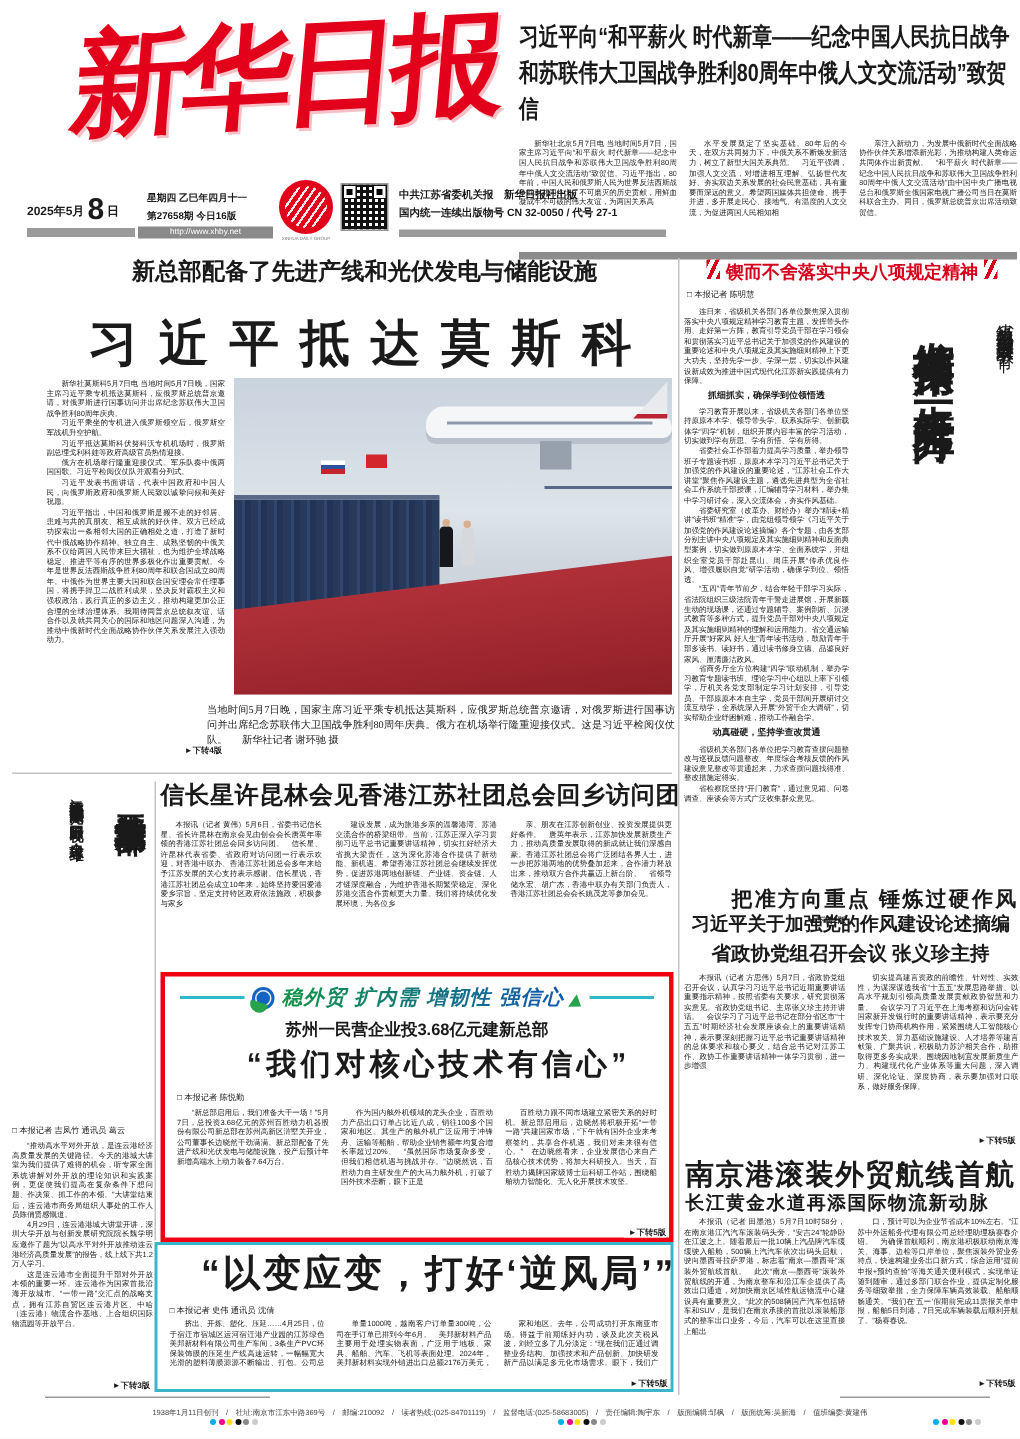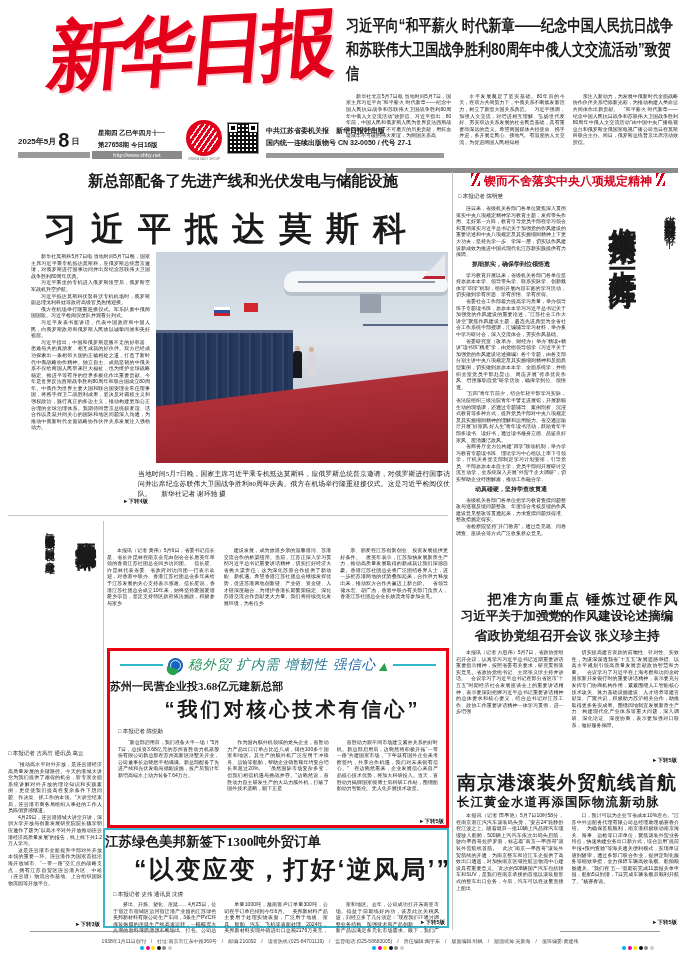--- a/index.html
+++ b/index.html
@@ -40,21 +40,21 @@
     repeating-linear-gradient(90deg,#111 0 2px,#fff 2px 4px); outline:1px solid #999; }
   .d-qr::before, .d-qr::after { content:""; position:absolute; width:8px; height:8px;
     background:#000; box-shadow:inset 0 0 0 2px #fff, inset 0 0 0 3px #000; }
   .d-qr::before { left:1px; top:1px; } .d-qr::after { right:1px; top:1px; }
   .d-pub { position:absolute; left:248px; top:5px; width:178px; font-size:7px; font-weight:bold; line-height:1.75; white-space:nowrap; }
   .d-pubbar { position:absolute; left:248px; top:33px; width:178px; height:5px; background:#9a9a9a; }
 
   
   .kick1 { left:30px; top:171px; width:420px; font-size:15.5px; font-weight:bold; padding-left:58px; }
   .kick2 { left:30px; top:190px; width:420px; font-size:15.5px; font-weight:bold; padding-left:28px; }
-  .lead-h { left:30px; top:207px; width:420px; text-align:left; font-size:33px; font-weight:bold;
+  .lead-h { left:30px; top:207px; width:420px; text-align:center; font-size:33px; font-weight:bold;
     letter-spacing:14px; text-indent:14px; white-space:nowrap; }
   .lead-body { left:31px; top:253px; width:119px; height:252px; font-size:5px; line-height:1.32;
     overflow:hidden; }
   .cont-abs { position:absolute; right:2px; bottom:0; background:#fff; font-weight:bold;
     font-size:5.5px; padding-left:3px; }
   .photo { left:156px; top:252px; width:292px; height:211px; overflow:hidden;
     background:linear-gradient(180deg,#c9d3de 0%,#dde4ea 42%,#cfd6dd 58%,#c3ccd4 100%); }
   .ph-plane { position:absolute; left:44%; top:9%; width:56%; height:12%; background:#f4f6f8;
     border-radius:12px 16px 6px 6px; box-shadow:inset 0 -4px 0 #b9c2cc; }
   .ph-plane::before { content:""; position:absolute; left:8%; top:40%; width:84%; height:2px; background:#8d99ab; }
@@ -104,26 +104,26 @@
   .m-cols .col, .box-cols .col { flex:1; font-size:5px; line-height:1.32; overflow:hidden; }
 
   .red-box { left:107px; top:648px; width:342px; height:180px; border:3px solid #ef0013; background:#fff; }
   .banner-row { display:flex; align-items:center; gap:5px; margin:5px 10px 0 10px; }
   .b-line { flex:1; height:2px; background:#31b8cb; }
   .b-logo { width:15px; height:15px; border-radius:50%; background:#1565c0; position:relative; flex:none; }
   .b-logo::before { content:""; position:absolute; inset:2px; border-radius:50%;
     border:1px solid rgba(255,255,255,.9); }
   .b-logo::after { content:""; position:absolute; left:-2px; bottom:-2px; width:12px; height:7px;
     background:#27a44b; border-radius:0 0 8px 8px; transform:rotate(18deg); }
-  .b-text { font-size:13.5px; font-weight:normal; font-style:italic; letter-spacing:1px;
+  .b-text { font-size:13.5px; font-weight:bold; font-style:italic; letter-spacing:1px;
     background:linear-gradient(90deg,#159447,#1258b0); -webkit-background-clip:text;
     background-clip:text; color:transparent; white-space:nowrap; }
   .b-arrow { width:0; height:0; border-left:7px solid #27a44b; border-top:5px solid transparent;
     border-bottom:5px solid transparent; transform:rotate(35deg); margin-top:8px; flex:none; }
-  .box-kicker { font-family:Liberation Serif, serif;
+  .box-kicker { text-align:center; font-family:Liberation Sans, sans-serif;
     font-weight:bold; font-size:11px; margin-top:5px; }
   .box-head { text-align:center; font-size:20px; font-weight:bold; letter-spacing:3px; margin-top:2px; white-space:nowrap;padding-left:29px; }
   .box-byline { font-size:5.5px; margin:5px 0 0 8px; }
   .box-cols { display:flex; gap:8px; margin:4px 8px 0 8px; height:76px; overflow:hidden; }
 
   .cyan-box { left:103px; top:828px; width:346px; height:100px; border:2px solid #3ab5c9; background:#fff; }
   .cyan-box .box-kicker { font-size:13.5px; margin-top:3px; }
   .cyan-box .box-head { font-size:25px; letter-spacing:2px; }
   .cyan-box .box-cols { height:33px; margin-top:3px; }
 
@@ -241,20 +241,21 @@
     <span class="lv-sub">连云港不断强化干部开放眼光、国际视野、全球思维</span>
   </div>
   <div class="abs l-byline">□ 本报记者 吉凤竹 通讯员 葛云</div>
   <div class="abs l-body">
     <p>“推动高水平对外开放，是连云港经济高质量发展的关键路径。今天的港城大讲堂为我们提供了难得的机会，听专家全面系统讲解对外开放的理论知识和实践案例，更促使我们提高在复杂条件下想问题、作决策、抓工作的本领。”大讲堂结束后，连云港市商务局组织人事处的工作人员陈俏贤感慨道。</p>
     <p>4月29日，连云港港城大讲堂开讲，深圳大学开放与创新发展研究院院长魏学明应邀作了题为“以高水平对外开放推动连云港经济高质量发展”的报告，线上线下共1.2万人学习。</p>
     <p>这是连云港市全面提升干部对外开放本领的重要一环。连云港作为国家首批沿海开放城市、“一带一路”交汇点的战略支点，拥有江苏自贸区连云港片区、中哈（连云港）物流合作基地、上合组织国际物流园等开放平台。</p>
     <span class="cont-abs">►下转3版</span>
   </div>
 
+  <div class="abs m-head">信长星许昆林会见香港江苏社团总会回乡访问团</div>
   <div class="abs m-cols">
     <div class="col">
         <p>本报讯（记者 黄伟）5月6日，省委书记信长星、省长许昆林在南京会见由创会会长唐英年率领的香港江苏社团总会回乡访问团。　信长星、许昆林代表省委、省政府对访问团一行表示欢迎，对香港中联办、香港江苏社团总会多年来给予江苏发展的关心支持表示感谢。信长星说，香港江苏社团总会成立10年来，始终坚持爱国爱港爱乡宗旨，坚定支持特区政府依法施政，积极参与家乡</p>
       </div>
     <div class="col">
         <p>建设发展，成为旅港乡亲的温馨港湾、苏港交流合作的桥梁纽带。当前，江苏正深入学习贯彻习近平总书记重要讲话精神，切实扛好经济大省挑大梁责任，这为深化苏港合作提供了新动能、新机遇。希望香港江苏社团总会继续发挥优势，促进苏港两地创新链、产业链、资金链、人才链深度融合，为维护香港长期繁荣稳定、深化苏港交流合作贡献更大力量。我们将持续优化发展环境，为各位乡</p>
       </div>
     <div class="col">
         <p>亲、朋友在江苏创新创业、投资发展提供更好条件。　唐英年表示，江苏加快发展新质生产力，推动高质量发展取得的新成就让我们深感自豪。香港江苏社团总会将广泛团结各界人士，进一步把苏港两地的优势叠加起来，合作潜力释放出来，推动双方合作共赢迈上新台阶。　省领导储永宏、胡广杰，香港中联办有关部门负责人，香港江苏社团总会会长姚茂龙等参加会见。</p>
       </div>
@@ -279,21 +280,20 @@
           <p>作为国内舷外机领域的龙头企业，百胜动力产品出口订单占比近八成，销往100多个国家和地区。其生产的舷外机广泛应用于冲锋舟、运输等船舶，帮助企业销售额年均复合增长率超过20%。　“虽然国际市场复杂多变，但我们相信机遇与挑战并存。”边晓然说，百胜动力自主研发生产的大马力舷外机，打破了国外技术垄断，眼下正是</p>
         </div>
       <div class="col">
           <p>百胜动力跟不同市场建立紧密关系的好时机。新总部启用后，边晓然将积极开拓“一带一路”共建国家市场，“下午就有国外企业来考察签约，共享合作机遇，我们对未来很有信心。”　在边晓然看来，企业发展信心来自产品核心技术优势，将加大科研投入。当天，百胜动力揭牌国家级博士后科研工作站，围绕船舶动力智能化、无人化开展技术攻坚。</p>
         </div>
     </div>
     <span class="cont-abs">►下转5版</span>
   </div>
 
   <div class="abs cyan-box">
-    <div class="box-kicker">江苏绿色美邦新签下1300吨外贸订单</div>
     <div class="box-head">“以变应变，打好‘逆风局’”</div>
     <div class="box-byline">□ 本报记者 史伟 通讯员 沈倩</div>
     <div class="box-cols">
       <div class="col">
           <p>挤出、开炼、塑化、压延……4月25日，位于宿迁市宿城区运河宿迁港产业园的江苏绿色美邦新材料有限公司生产车间，3条生产PVC环保装饰膜的压延生产线高速运转，一幅幅宽大光滑的塑料薄膜源源不断输出、打包。公司总经理刘经立向记者展示新签订的外贸订单——墨西哥客户订</p>
         </div>
       <div class="col">
           <p>单量1000吨，越南客户订单量300吨，公司在手订单已排到今年6月。　美邦新材料产品主要用于处理实物表面，广泛用于地板、家具、船舶、汽车、飞机等表面处理。2024年，美邦新材料实现外销进出口总额2176万美元，同比增长104.8%。　近几年，美邦新材料通过铺设销售渠道，组建驻外销售团队，不断开拓国际市场，产品销往十多个国</p>
         </div>
       <div class="col">

